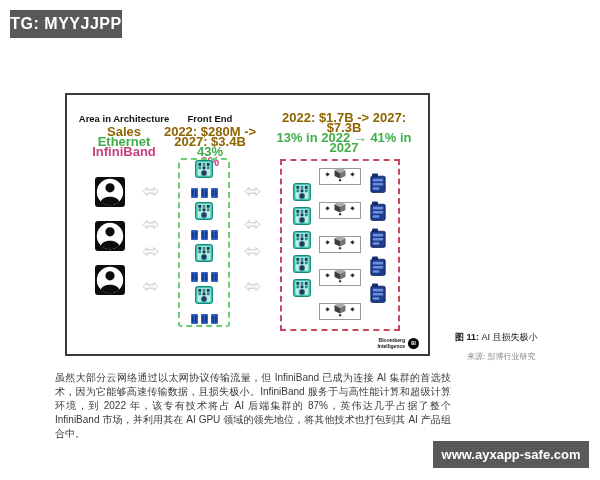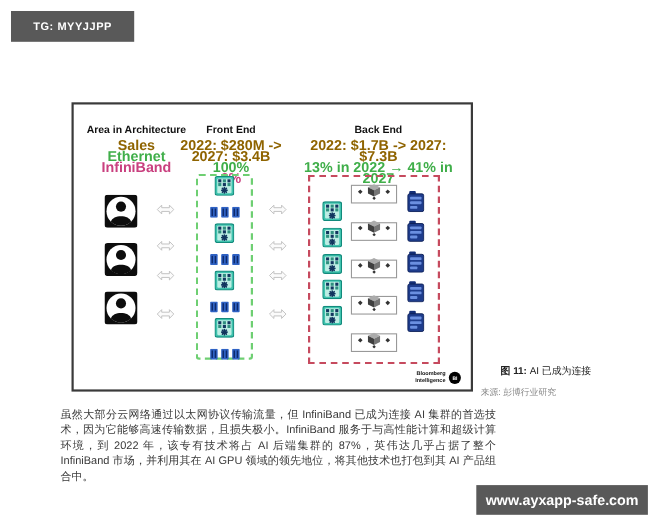--- a/index.html
+++ b/index.html
@@ -13,21 +13,21 @@
   .badge {
     position: absolute;
     background: var(--badge, #595959);
     color: #fff;
     display: flex;
     align-items: center;
     justify-content: center;
     font-weight: bold;
     white-space: nowrap;
   }
-  .badge-tl { left: 10px; top: 10px; width: 112px; height: 28px; font-size: 10px; letter-spacing: .5px; }
+  .badge-tl { left: 10px; top: 10px; width: 112px; height: 28px; font-size: 16px; letter-spacing: .5px; }
   .badge-wm { left: 433px; top: 441px; width: 156px; height: 27px; font-size: 13px; }
 
   .figure {
     position: absolute; left: 65px; top: 93px; width: 365px; height: 263px;
     border: 2px solid #3a3a3a; background: #fff;
   }
   .col-head { position: absolute; top: 18px; text-align: center; }
   .col1 { left: 2px;  width: 110px; }
   .col2 { left: 88px; width: 110px; }
   .col3 { left: 208px; width: 138px; }
@@ -69,21 +69,21 @@
   .logo { position: absolute; right: 9px; bottom: 5px; display: flex; align-items: center; gap: 3px; }
   .logo-text { text-align: right; font-size: 5px; font-weight: bold; line-height: 6px; color: #111; }
   .logo-mark {
     width: 11px; height: 11px; border-radius: 50%; background: #000; color: #fff;
     font-size: 4.5px; font-weight: bold; display: flex; align-items: center; justify-content: center;
   }
 
   .caption { position: absolute; left: 437px; top: 331px; width: 155px; }
   .caption-title { font-size: 9px; color: #222; }
   .caption-title .b { font-weight: bold; margin-left: 18px; }
-  .caption-source { font-size: 8px; color: #888; margin-top: 7px; }
+  .caption-source { font-size: 8px; color: #888; margin-top: 7px; margin-left: 30px; }
 
   .paragraph {
     position: absolute; left: 55px; top: 371px; width: 396px;
     font-size: 10px; line-height: 14px; color: #3a3a3a; text-align: justify;
   }
 </style>
 </head>
 <body>
 
 <div class="badge badge-tl">TG: MYYJJPP</div>
@@ -93,26 +93,25 @@
   <div class="col-head col1">
     <div class="col-title">Area in Architecture</div>
     <div class="col-row c-olive">Sales</div>
     <div class="col-row c-green">Ethernet</div>
     <div class="col-row c-pink">InfiniBand</div>
   </div>
 
   <div class="col-head col2">
     <div class="col-title">Front End</div>
     <div class="col-row c-olive">2022: $280M -&gt; 2027: $3.4B</div>
-    <div class="col-row c-green">100%</div>
+    <div class="col-row c-green">43%</div>
     <div class="col-row c-pink">0%</div>
   </div>
 
   <div class="col-head col3">
-    <div class="col-title">Back End</div>
     <div class="col-row c-olive">2022: $1.7B -&gt; 2027: $7.3B</div>
     <div class="col-row c-green">13% in 2022 → 41% in 2027</div>
   </div>
 
   <div class="person p1">
   <svg width="30" height="30" viewBox="0 0 30 30">
     <rect width="30" height="30" rx="3" fill="#0d0d0d"></rect>
     <circle cx="15" cy="15" r="13.2" fill="#fff"></circle>
     <circle cx="15" cy="10.8" r="4.6" fill="#0d0d0d"></circle>
     <path d="M5.8 24.6 C7.5 18.0 22.5 18.0 24.2 24.6 A13.2 13.2 0 0 1 5.8 24.6 Z" fill="#0d0d0d"></path>
@@ -578,20 +577,20 @@
     <div class="logo-text">
       <div>Bloomberg</div>
       <div>Intelligence</div>
     </div>
     <div class="logo-mark">BI</div>
   </div>
 </div>
 
 <div class="caption">
   <div class="caption-title">
-    <span class="b">图 11:</span><span> AI 已成为连接</span>
+    <span class="b">图 11:</span><span> AI 且损失极小</span>
   </div>
   <div class="caption-source">来源: 彭博行业研究</div>
 </div>
 
 <div class="paragraph">虽然大部分云网络通过以太网协议传输流量，但 InfiniBand 已成为连接 AI 集群的首选技术，因为它能够高速传输数据，且损失极小。InfiniBand 服务于与高性能计算和超级计算环境，到 2022 年，该专有技术将占 AI 后端集群的 87%，英伟达几乎占据了整个 InfiniBand 市场，并利用其在 AI GPU 领域的领先地位，将其他技术也打包到其 AI 产品组合中。</div>
 
 <div class="badge badge-wm">www.ayxapp-safe.com</div>
 
 </body></html>

